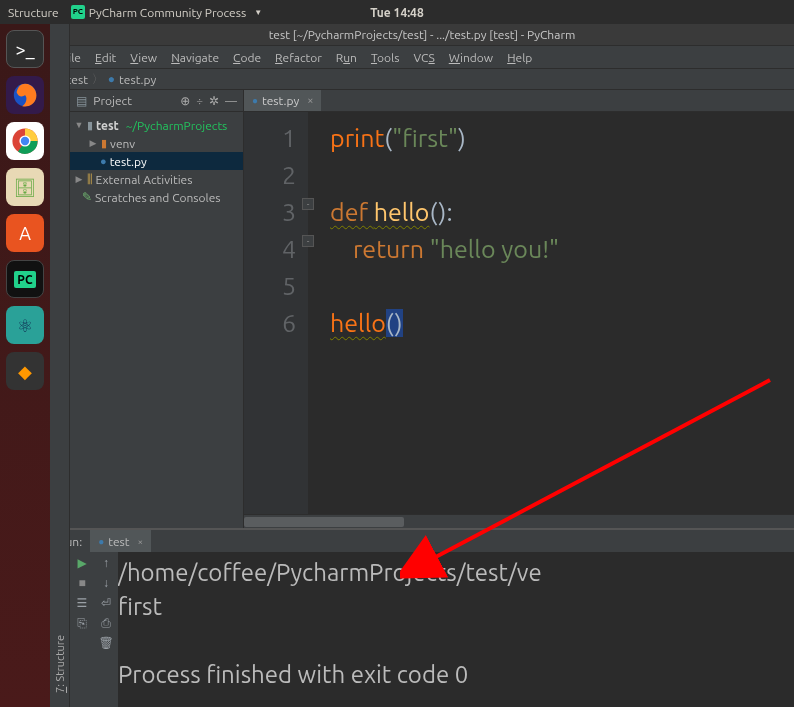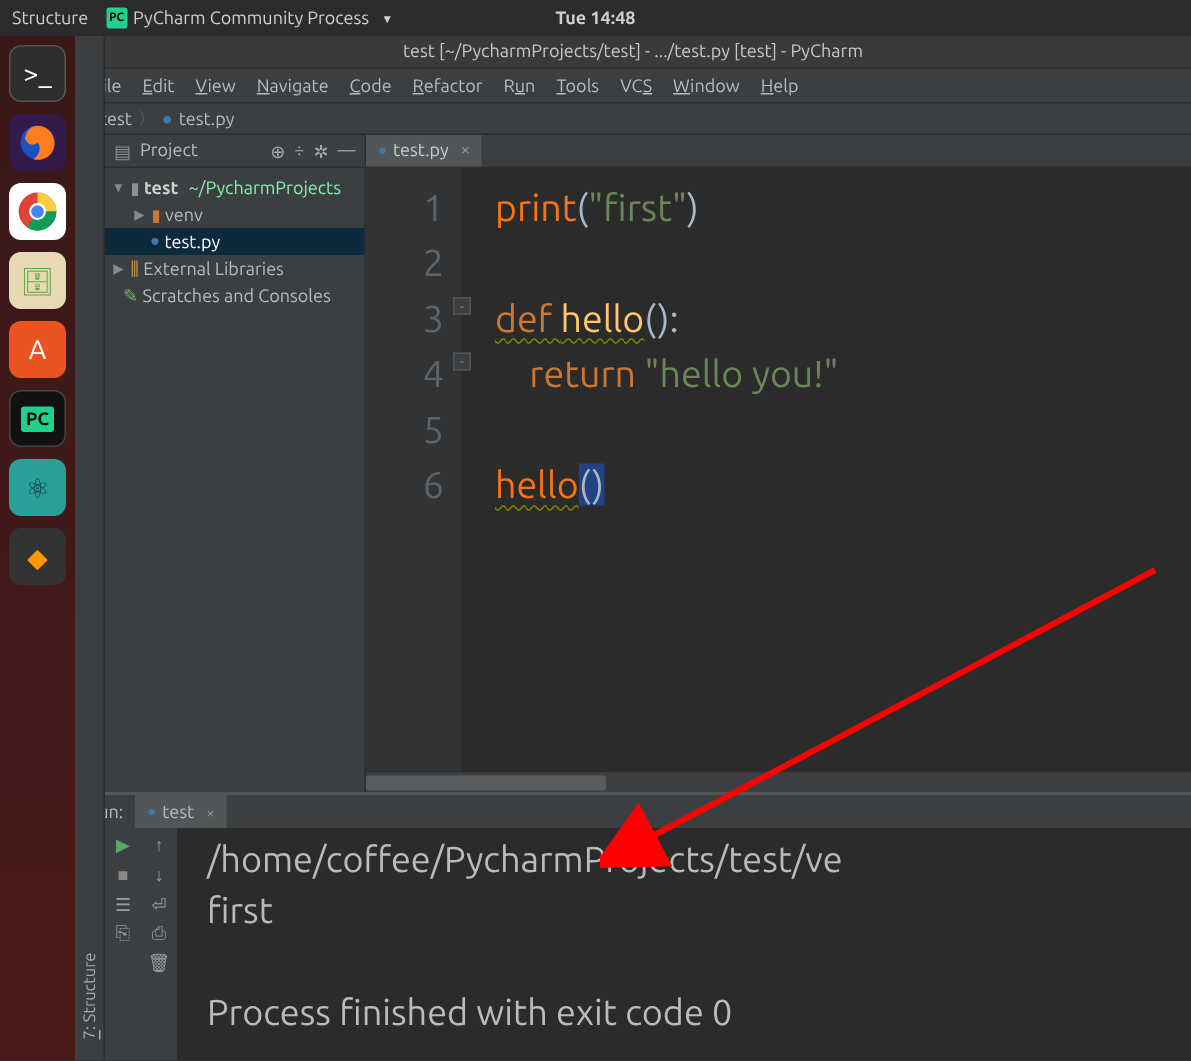--- a/index.html
+++ b/index.html
@@ -44,21 +44,21 @@
 
   .proj-panel { width:174px; background:#3c3f41; border-right:1px solid #2d2d2d; display:flex; flex-direction:column; font-size:12px; }
   .proj-head { height:22px; display:flex; align-items:center; padding:0 6px; gap:6px; border-bottom:1px solid #2d2d2d; background:#3c3f41;}
   .proj-head .cog{color:#aaa;font-size:12px;}
   .tree { padding:4px 0; color:#bbbbbb; }
   .tree-row { display:flex; align-items:center; height:18px; padding:0 4px; gap:3px; white-space:nowrap; overflow:hidden;}
   .tree-row.sel { background:#0d293e; color:#fff; }
   .tw { display:inline-block; width:10px; text-align:center; color:#888; font-size:9px;}
   .fi { color:#87939a; font-size:11px;}
   .pi { color:#3d7aab; font-size:11px;}
-  .dim { color:#86efac;}
+  .dim { color:#22c55e;}
   .lib{color:#c8a24c;}
   .scr{color:#6fb36f;}
 
   .editor-wrap { flex:1; display:flex; flex-direction:column; background:#2b2b2b;}
   .ed-tabs { height:22px; background:#3c3f41; display:flex; align-items:flex-end; border-bottom:1px solid #2d2d2d;}
   .ed-tab { height:22px; background:#515658; padding:0 8px; display:flex; align-items:center; gap:4px; font-size:12px; color:#ccc;}
   .ed-tab .x{color:#999;font-size:11px;margin-left:4px;}
   .editor { flex:1; display:flex; background:#2b2b2b; font-family:"DejaVu Sans Mono","Consolas",monospace; font-size:25px; line-height:37px; overflow:hidden; position:relative;}
   .gutter { width:64px; background:#313335; color:#606366; text-align:right; padding:8px 12px 8px 0; }
   .fold-mark{position:absolute; left:58px; width:12px;height:12px;border:1px solid #555;background:#3c3f41;font-size:9px;line-height:10px;text-align:center;color:#888;}
@@ -79,21 +79,21 @@
   .run-panel { flex:1; display:flex; flex-direction:column; background:#2b2b2b; border-top:2px solid #555;}
   .run-head { height:22px; background:#3c3f41; display:flex; align-items:center; font-size:12px; color:#bbb;}
   .run-head .lbl{padding:0 8px;}
   .run-tab{background:#515658;height:22px;display:flex;align-items:center;padding:0 8px;gap:4px;}
   .run-tab .x{color:#999;font-size:10px;margin-left:4px;}
   .run-body{flex:1;display:flex;overflow:hidden;}
   .run-gut{width:48px;background:#3c3f41;display:flex;}
   .run-gut-col{width:24px;display:flex;flex-direction:column;align-items:center;padding-top:4px;gap:6px;}
   .rg-ico{font-size:12px;color:#9aa0a6;}
   .rg-play{color:#59a869;}
-  .console{flex:1;padding:4px 20px;font-family:"DejaVu Sans Mono",monospace;font-size:24px;line-height:34px;color:#bbbbbb;white-space:pre;overflow:hidden;}
+  .console{flex:1;padding:4px 0;font-family:"DejaVu Sans Mono",monospace;font-size:24px;line-height:34px;color:#bbbbbb;white-space:pre;overflow:hidden;}
 
   .side-strip{position:absolute;left:0;top:0;bottom:0;width:20px;background:#3c3f41;border-right:1px solid #2d2d2d;display:flex;flex-direction:column;align-items:center;justify-content:flex-end;padding-bottom:8px;}
   .side-strip .vert2{writing-mode:vertical-rl;transform:rotate(180deg);font-size:11px;color:#aaa;margin-bottom:6px;}
 
   
   .arrow-svg{position:absolute;pointer-events:none;}
 </style>
 </head>
 <body>
 
@@ -187,21 +187,21 @@
           <span class="fi" style="color:#cc7832;">▮</span>
           <span>venv</span>
         </div>
         <div class="tree-row sel" style="padding-left:30px;">
           <span class="pi">●</span>
           <span>test.py</span>
         </div>
         <div class="tree-row">
           <span class="tw">▶</span>
           <span class="lib">⫼</span>
-          <span>External Libraries</span>
+          <span>External Activities</span>
         </div>
         <div class="tree-row" style="padding-left:12px;">
           <span class="scr">✎</span>
           <span>Scratches and Consoles</span>
         </div>
       </div>
     </div>
 
     <div class="editor-wrap">
       <div class="ed-tabs">

